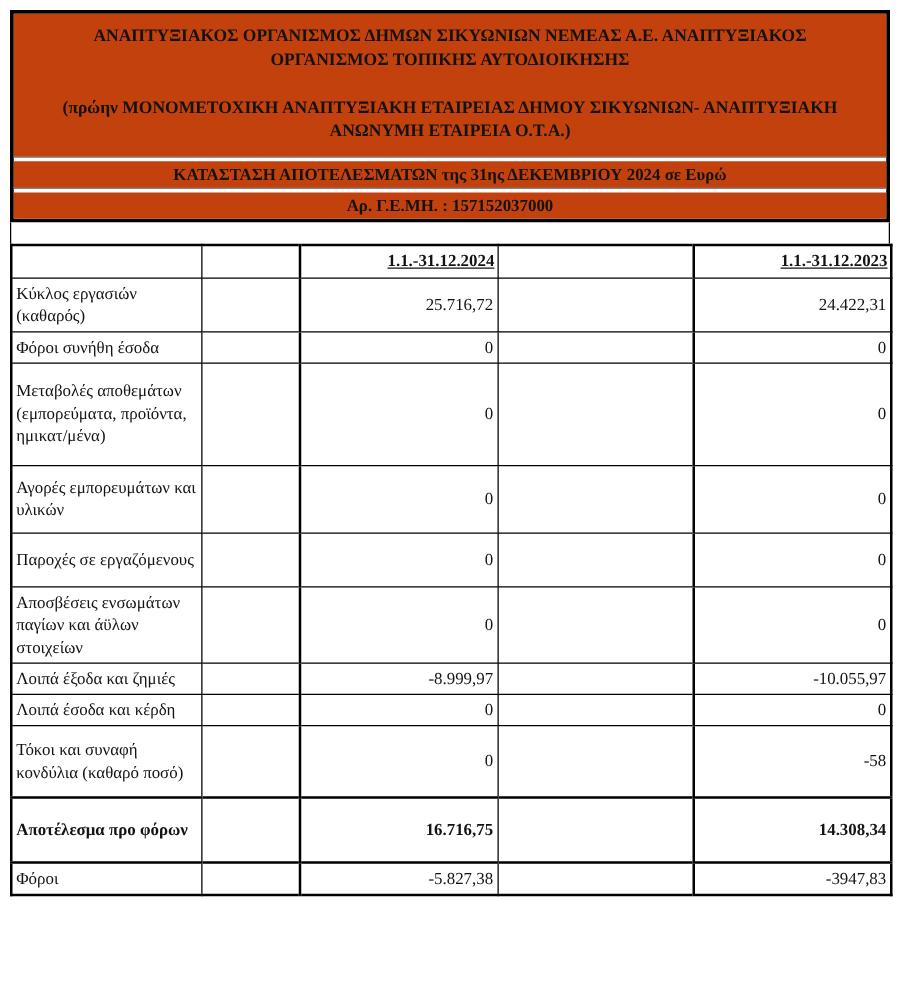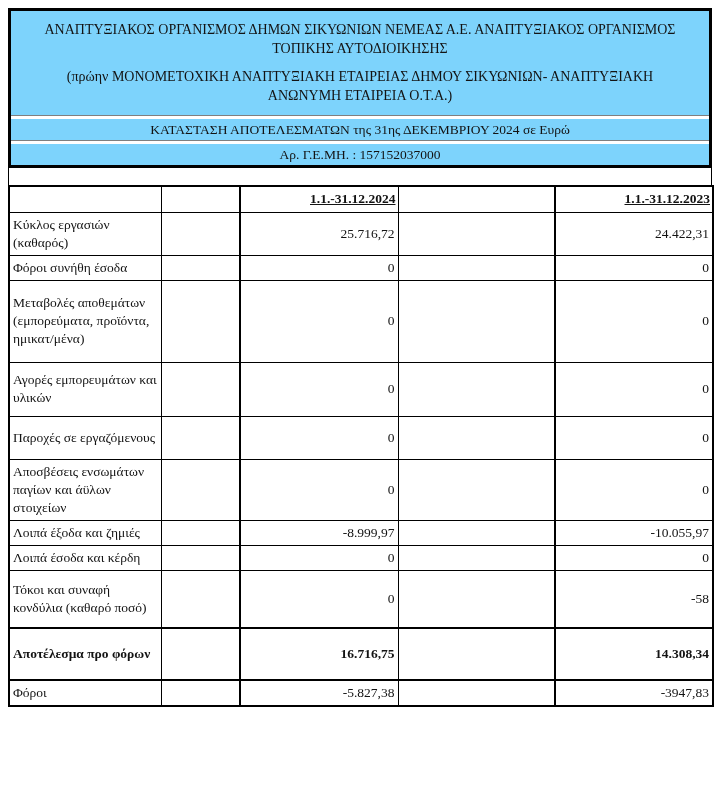--- a/index.html
+++ b/index.html
@@ -11,28 +11,28 @@
   }
   .page { padding: 8px 8px 0 8px; width: 720px; }
 
   
   .header-box {
     border: 3px solid #000;
     background: #ffffff;
     width: 704px;
   }
   .hdr-section {
-    background: #7dd3fc;
+    background: #c2410c;
     text-align: center;
-    font-weight: normal;
+    font-weight: bold;
     border-bottom: 1px solid #7f7f7f;
     margin-bottom: 3px;
   }
   .hdr-section.names { padding: 9px 22px 10px 22px; line-height: 19px; font-size: 14px; }
-  .hdr-section .former { margin-top: 9px; }
+  .hdr-section .former { margin-top: 19px; }
   .hdr-section.line { padding: 2px 6px; font-size: 13.5px; line-height: 17px; }
   .hdr-section.last { border-bottom: none; margin-bottom: 0; }
 
   
   .connector {
     width: 704px; height: 17px;
     border-left: 1px solid #000;
     border-right: 1px solid #000;
     background: #fff;
   }

